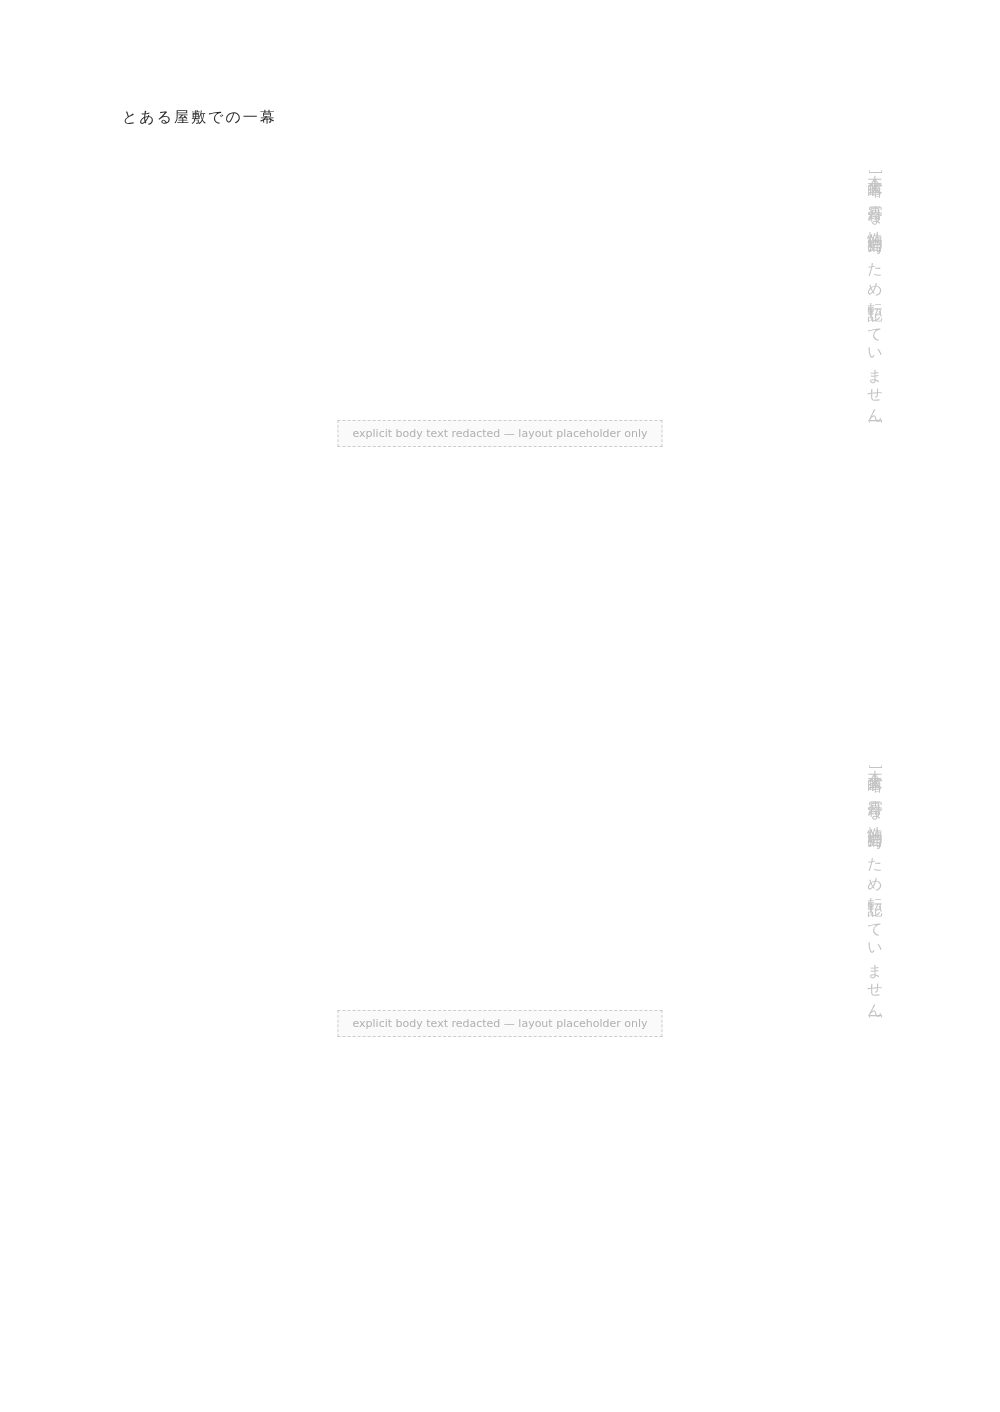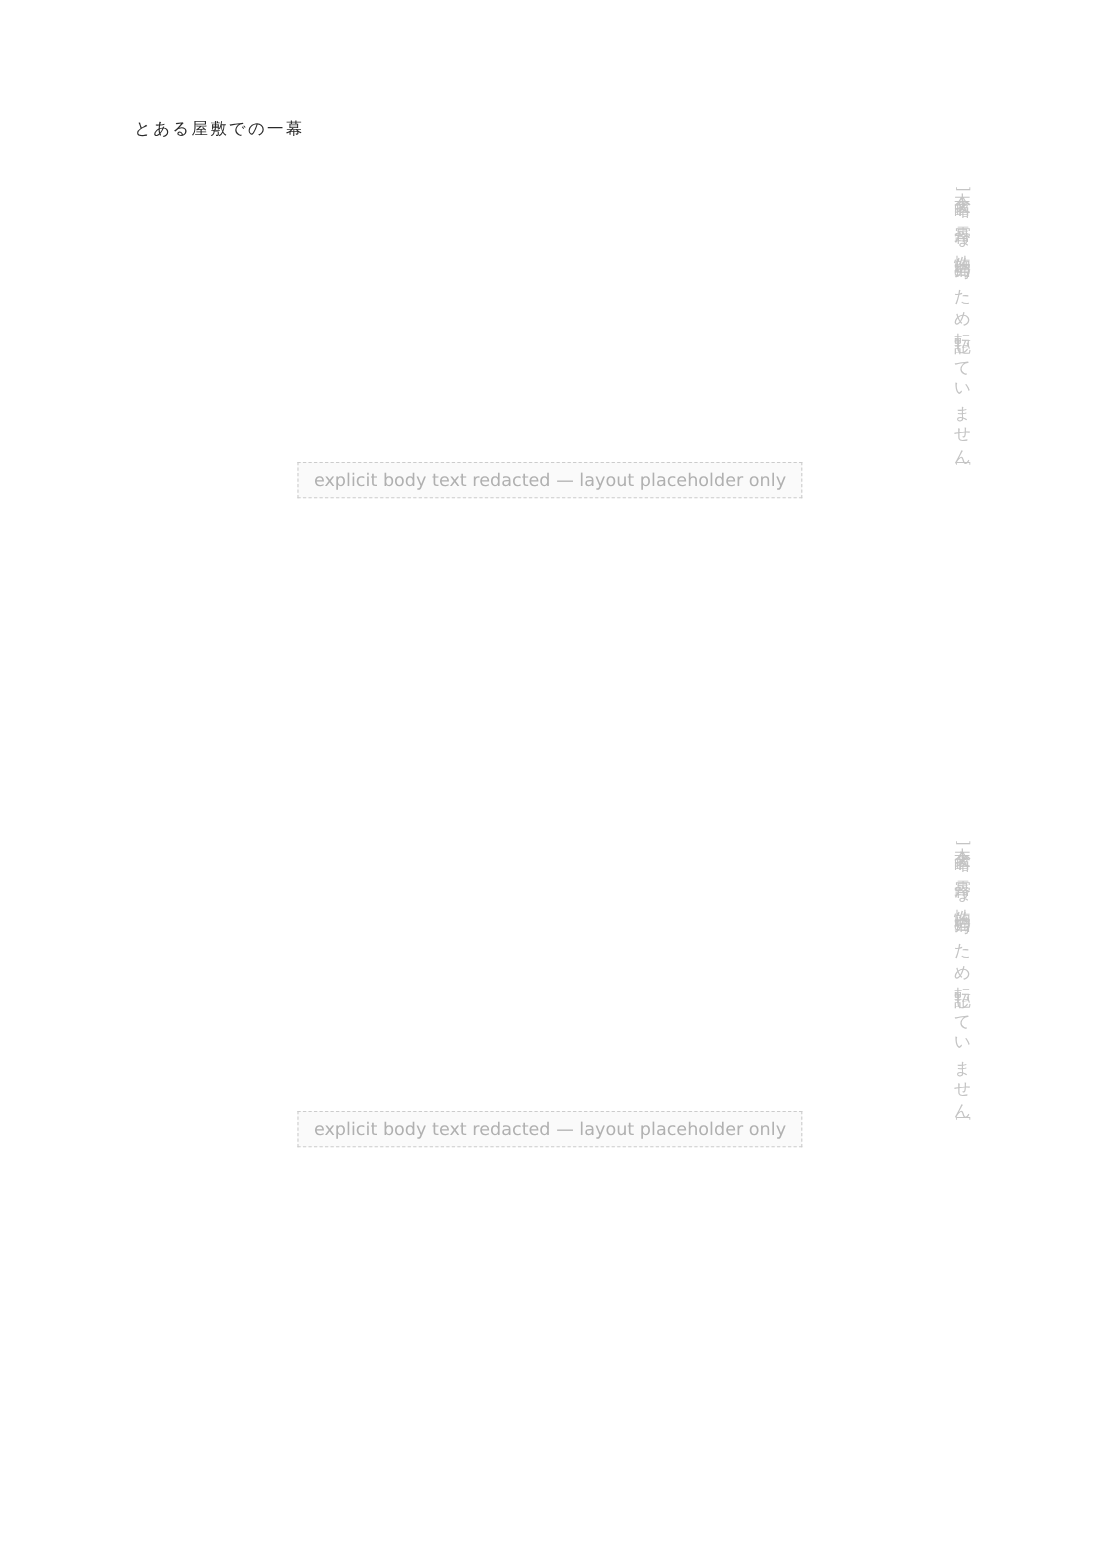--- a/index.html
+++ b/index.html
@@ -36,21 +36,21 @@
     overflow: hidden;
   }
   .band-upper { top: 160px;  height: 545px; }
   .band-lower { top: 755px;  height: 560px; }
   .redacted-note {
     position: absolute;
     left: 50%;
     transform: translateX(-50%);
     writing-mode: horizontal-tb;
     color: #b0b0b0;
-    font-size: 16px;
+    font-size: 11px;
     border: 1px dashed #cccccc;
     padding: 6px 14px;
     background: #fafafa;
     white-space: nowrap;
   }
   .note-upper { top: 420px; }
   .note-lower { top: 1010px; }
   .col {
     display: inline-block;
     margin-left: 10px;

